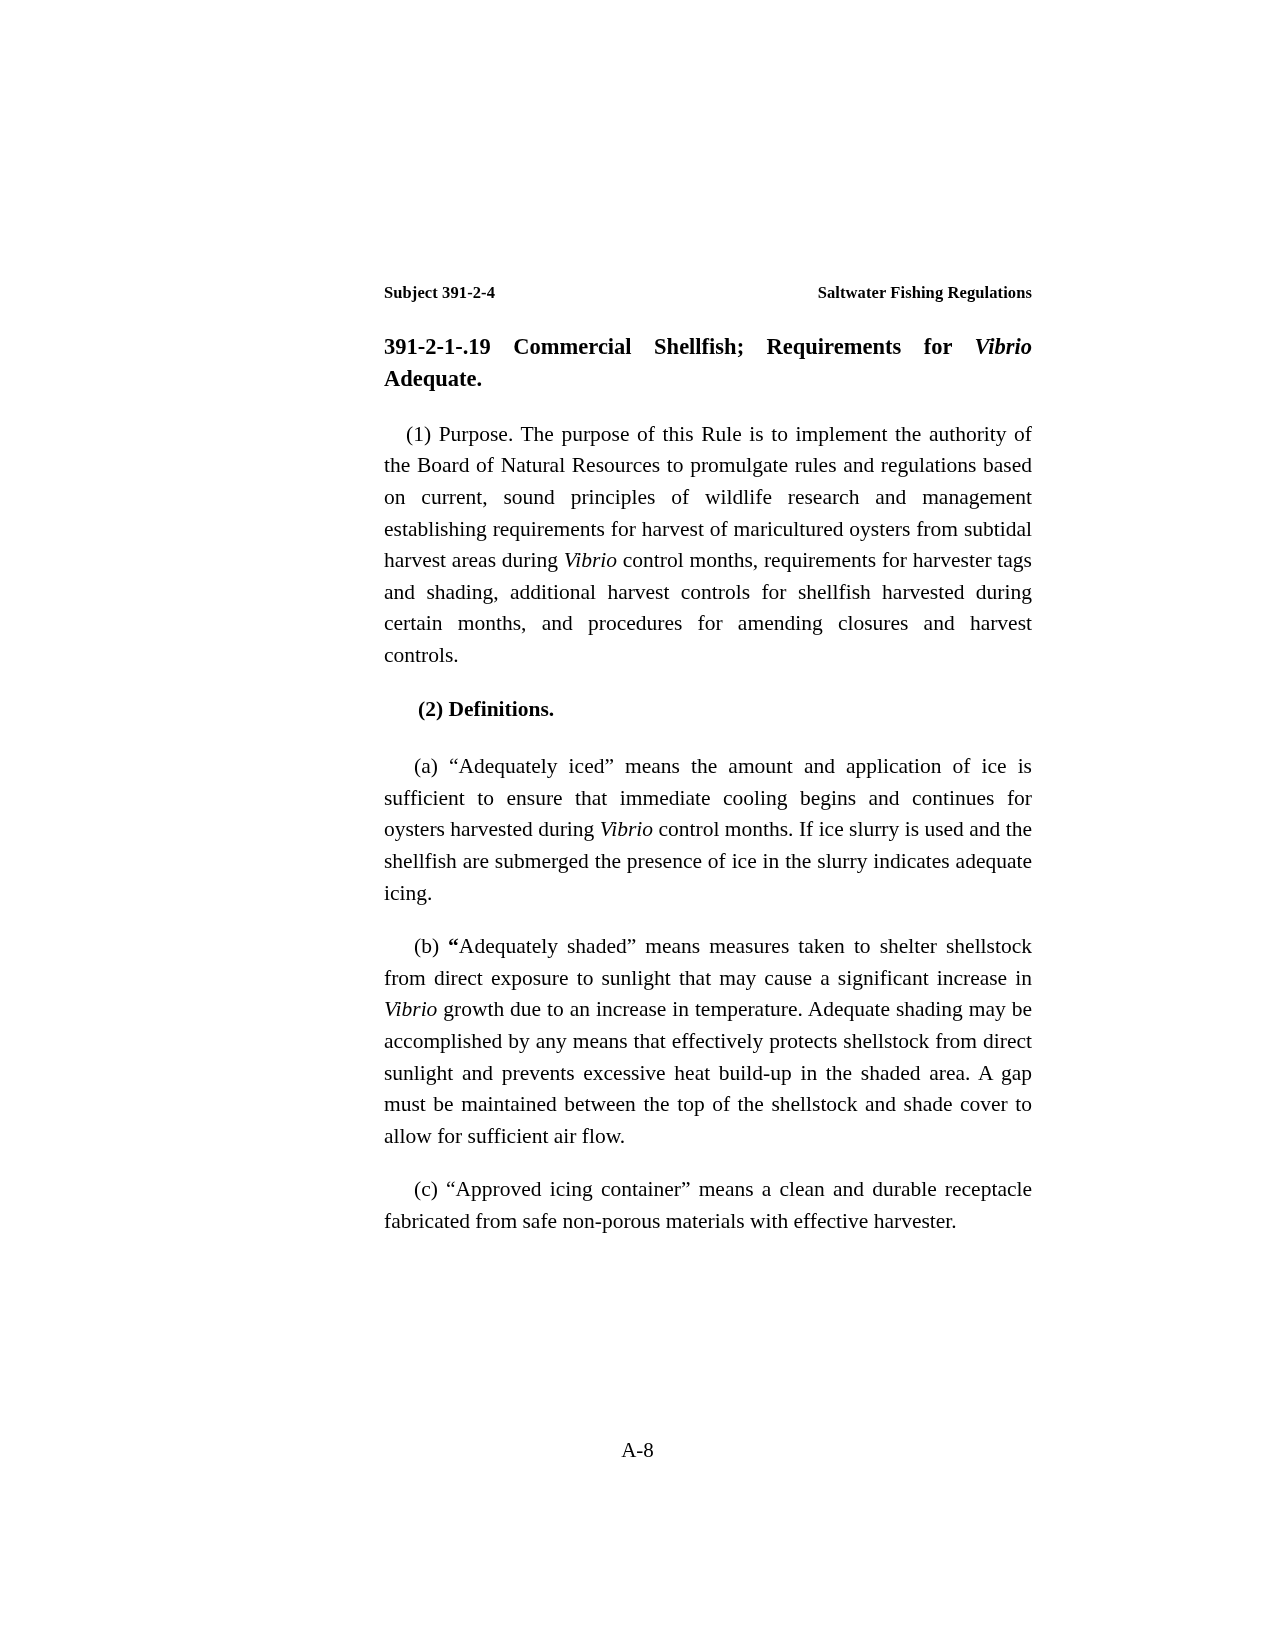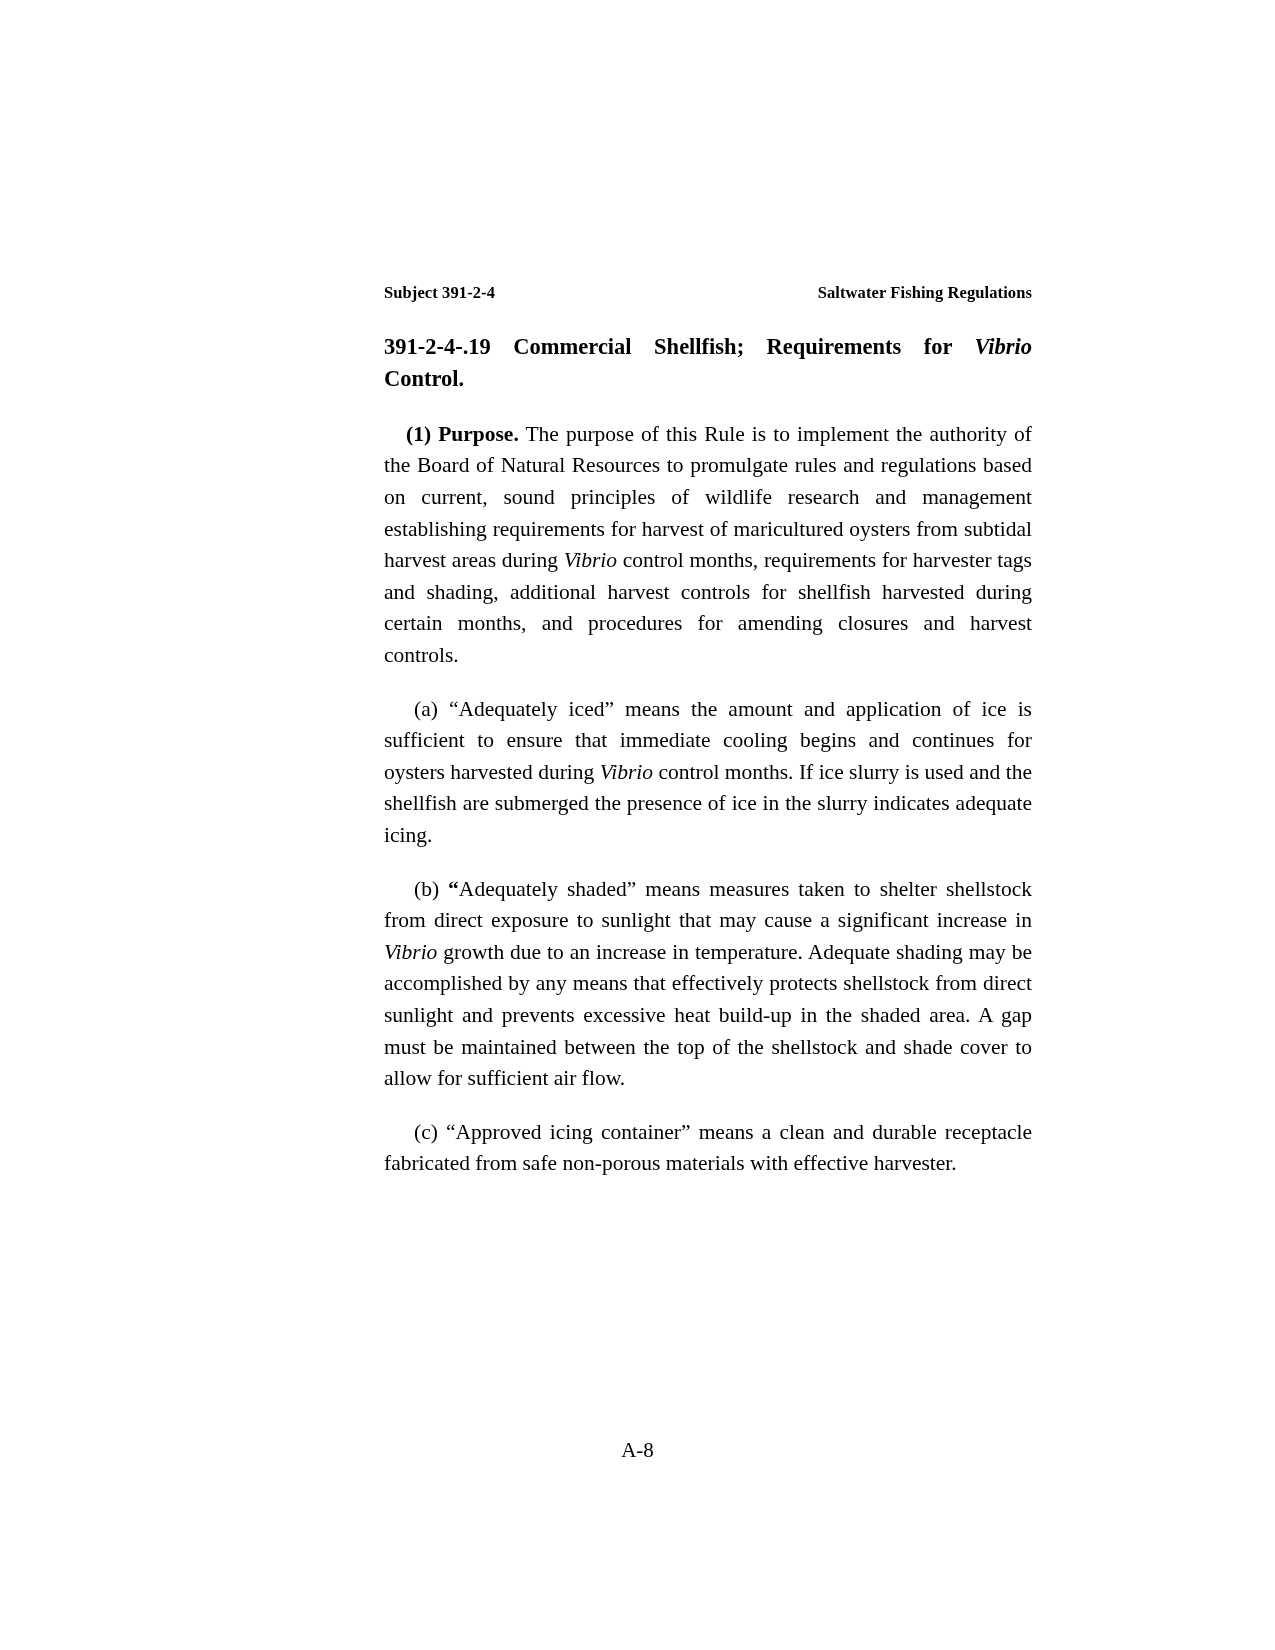--- a/index.html
+++ b/index.html
@@ -58,21 +58,21 @@
   p.body {
     font-size: 21.5px;
     line-height: 1.47;
     text-align: justify;
     text-align-last: left;
     margin: 0 0 22px 0;
     text-indent: 22px;
     hyphens: none;
   }
   p.body.tight-indent { text-indent: 30px; }
-  p.body .lead  { font-weight: bold; }
+  p.body .lead  { font-weight: normal; }
   p.body .ital  { font-style: italic; }
   p.body .bq    { font-weight: bold; }
 
   
   p.subheading {
     font-size: 21.5px;
     line-height: 1.47;
     font-weight: bold;
     margin: 0 0 26px 0;
     text-indent: 34px;
@@ -94,24 +94,25 @@
 
 <div class="page">
 
   <div class="content">
 
     <div class="running-head">
       <span class="rh-left">Subject 391-2-4</span>
       <span class="rh-right">Saltwater Fishing Regulations</span>
     </div>
 
-    <h1 class="rule-title"><span>391-2-4-.19 Commercial Shellfish; Requirements for </span><span class="ital">Vibrio</span><span> Control.</span></h1>
+    <h1 class="rule-title"><span>391-2-1-.19 Commercial Shellfish; Requirements for </span><span class="ital">Vibrio</span><span> Adequate.</span></h1>
 
     <p class="body"><span class="lead">(1) Purpose.</span><span> The purpose of this Rule is to implement the authority of the Board of Natural Resources to promulgate rules and regulations based on current, sound principles of wildlife research and management establishing requirements for harvest of maricultured oysters from subtidal harvest areas during </span><span class="ital">Vibrio</span><span> control months, requirements for harvester tags and shading, additional harvest controls for shellfish harvested during certain months, and procedures for amending closures and harvest controls.</span></p>
 
+    <p class="subheading">(2) Definitions.</p>
 
     <p class="body tight-indent"><span>(a) “Adequately iced” means the amount and application of ice is sufficient to ensure that immediate cooling begins and continues for oysters harvested during </span><span class="ital">Vibrio</span><span> control months. If ice slurry is used and the shellfish are submerged the presence of ice in the slurry indicates adequate icing.</span></p>
 
     <p class="body tight-indent"><span>(b) </span><span class="bq">“</span><span>Adequately shaded” means measures taken to shelter shellstock from direct exposure to sunlight that may cause a significant increase in </span><span class="ital">Vibrio</span><span> growth due to an increase in temperature. Adequate shading may be accomplished by any means that effectively protects shellstock from direct sunlight and prevents excessive heat build-up in the shaded area. A gap must be maintained between the top of the shellstock and shade cover to allow for sufficient air flow.</span></p>
 
     <p class="body tight-indent">(c) “Approved icing container” means a clean and durable receptacle fabricated from safe non-porous materials with effective harvester.</p>
 
   </div>
 
   <div class="page-footer">

